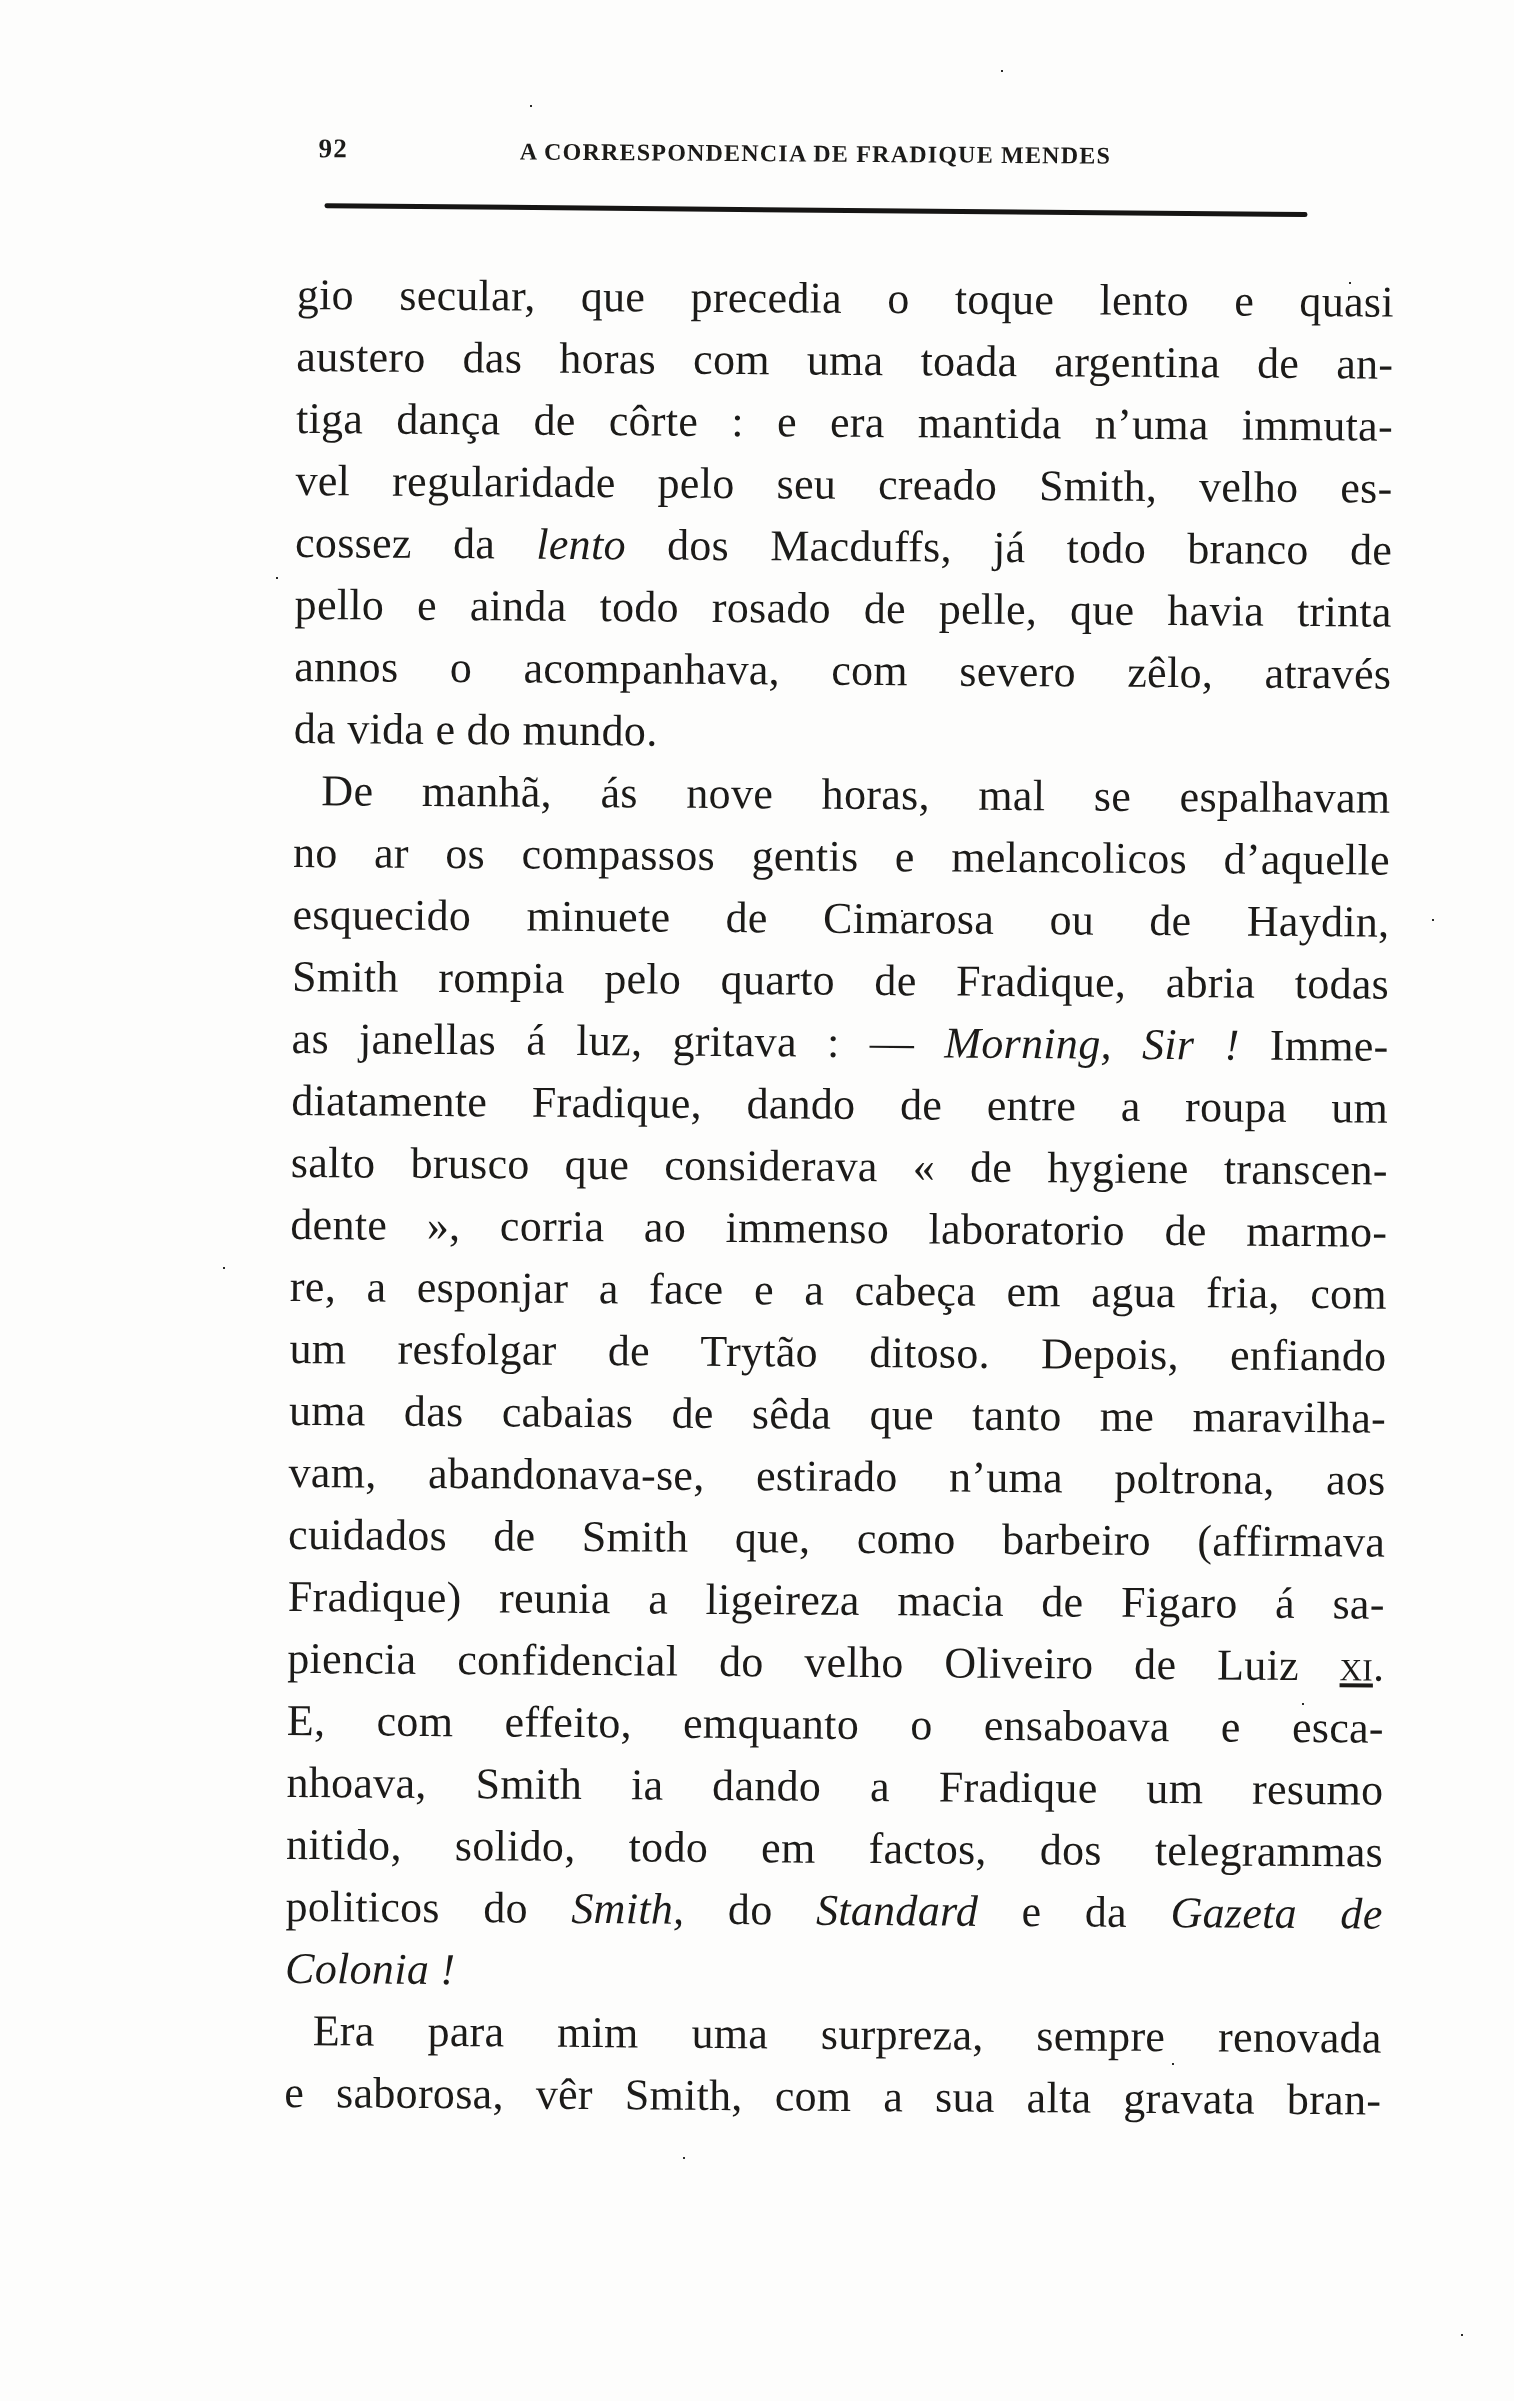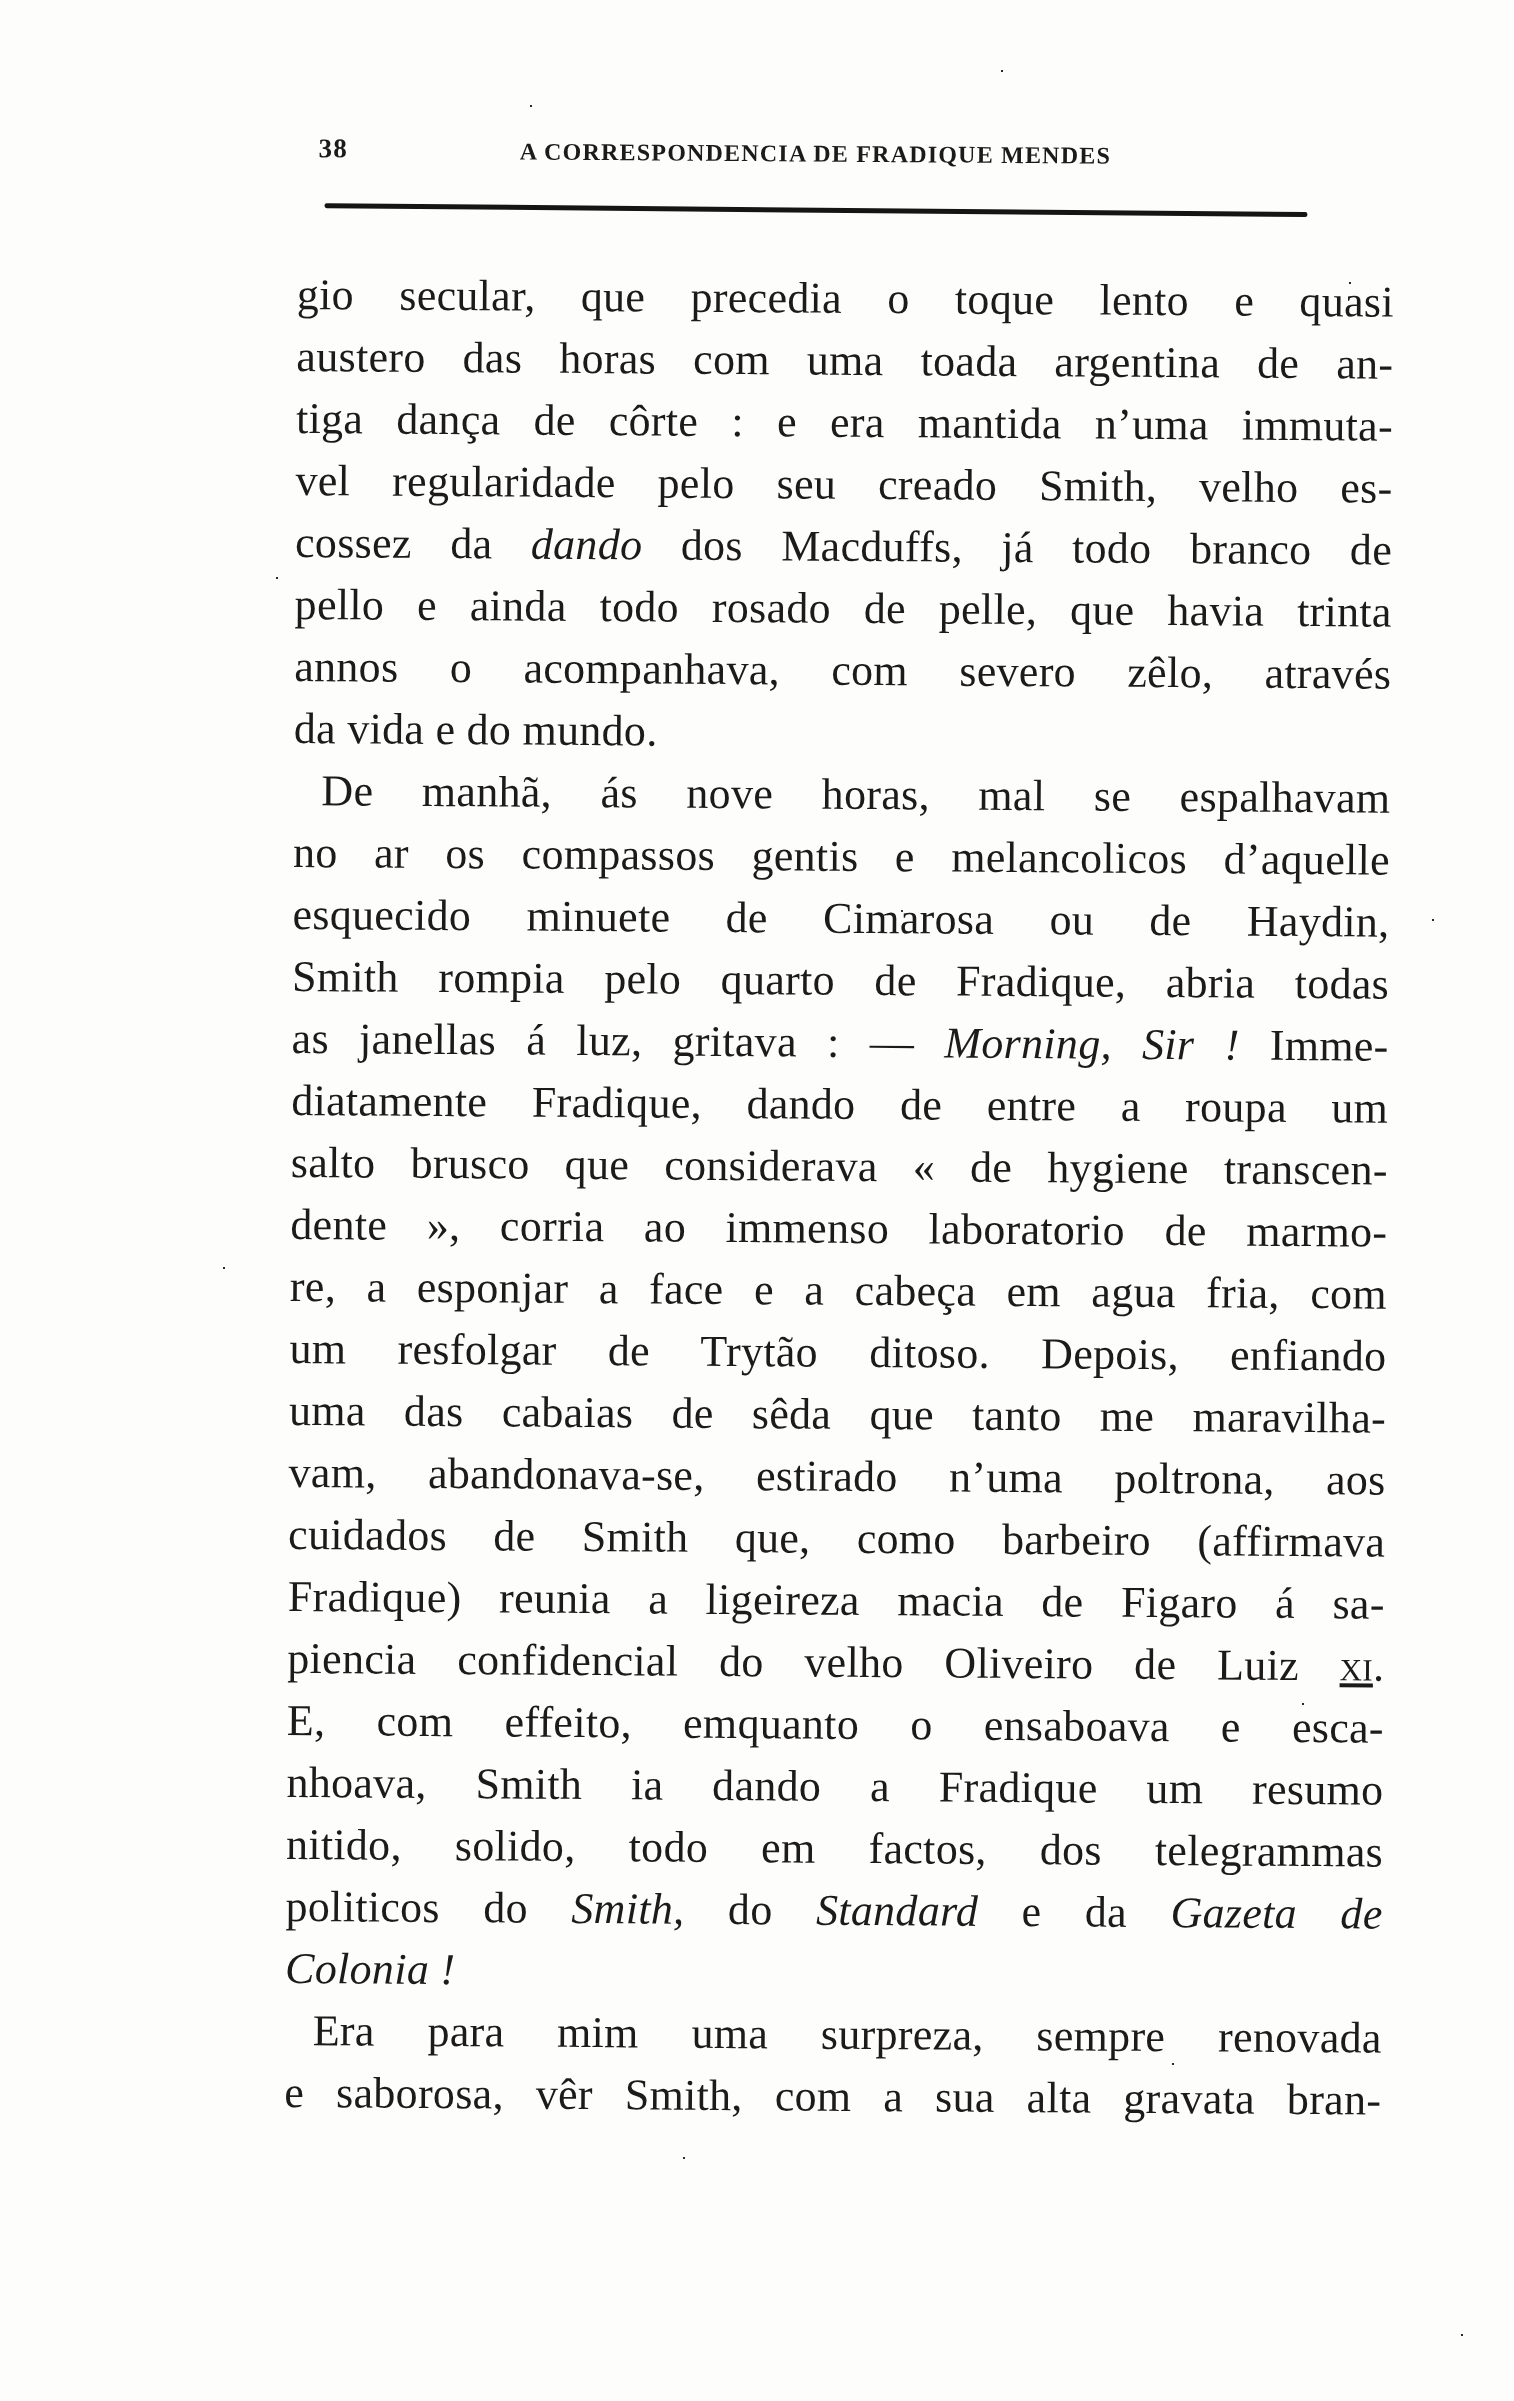--- a/index.html
+++ b/index.html
@@ -73,30 +73,30 @@
   .line.indent { padding-left: 28px; }
   .italic { font-style: italic; }
   .smallcaps { font-variant: small-caps; text-decoration: underline; }
 </style>
 </head>
 <body>
 
 <div class="page">
   <div class="content">
     <div class="header-row">
-      <span class="page-number">38</span>
+      <span class="page-number">92</span>
       <span class="running-title">A CORRESPONDENCIA DE FRADIQUE MENDES</span>
     </div>
     <div class="header-rule"></div>
     <div class="text-column">
         <div class="line just"><span>gio secular, que precedia o toque lento e quasi</span></div>
         <div class="line just"><span>austero das horas com uma toada argentina de an-</span></div>
         <div class="line just"><span>tiga dança de côrte : e era mantida n’uma immuta-</span></div>
         <div class="line just"><span>vel regularidade pelo seu creado Smith, velho es-</span></div>
-        <div class="line just"><span>cossez da </span><span class="italic">dando</span><span> dos Macduffs, já todo branco de</span></div>
+        <div class="line just"><span>cossez da </span><span class="italic">lento</span><span> dos Macduffs, já todo branco de</span></div>
         <div class="line just"><span>pello e ainda todo rosado de pelle, que havia trinta</span></div>
         <div class="line just"><span>annos o acompanhava, com severo zêlo, através</span></div>
         <div class="line"><span>da vida e do mundo.</span></div>
         <div class="line just indent"><span>De manhã, ás nove horas, mal se espalhavam</span></div>
         <div class="line just"><span>no ar os compassos gentis e melancolicos d’aquelle</span></div>
         <div class="line just"><span>esquecido minuete de Cimarosa ou de Haydin,</span></div>
         <div class="line just"><span>Smith rompia pelo quarto de Fradique, abria todas</span></div>
         <div class="line just"><span>as janellas á luz, gritava : — </span><span class="italic">Morning, Sir !</span><span> Imme-</span></div>
         <div class="line just"><span>diatamente Fradique, dando de entre a roupa um</span></div>
         <div class="line just"><span>salto brusco que considerava « de hygiene transcen-</span></div>

